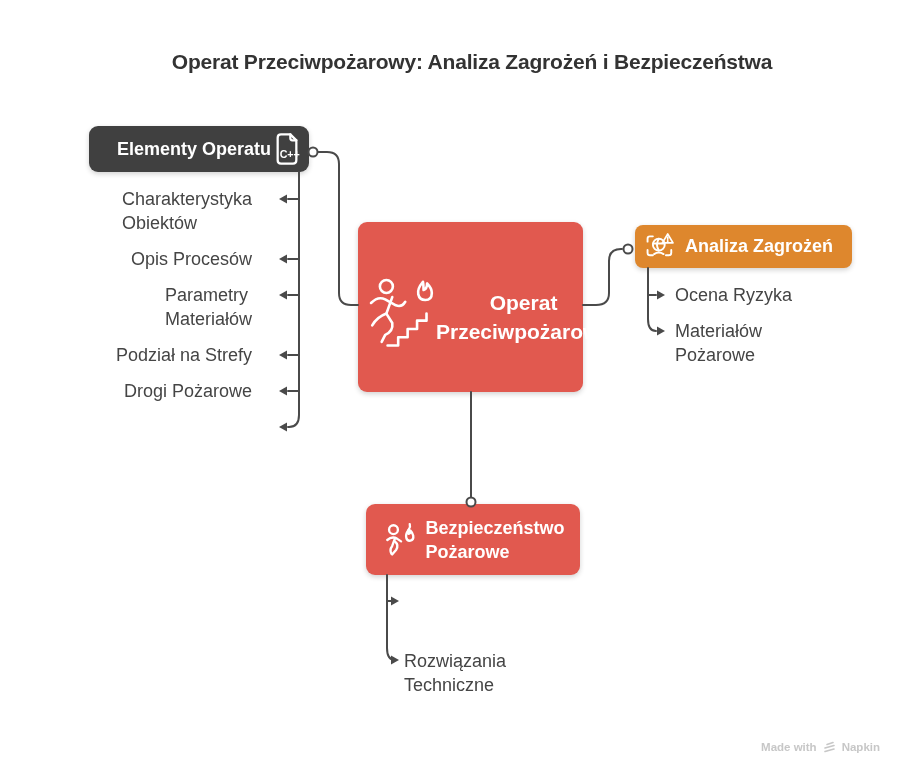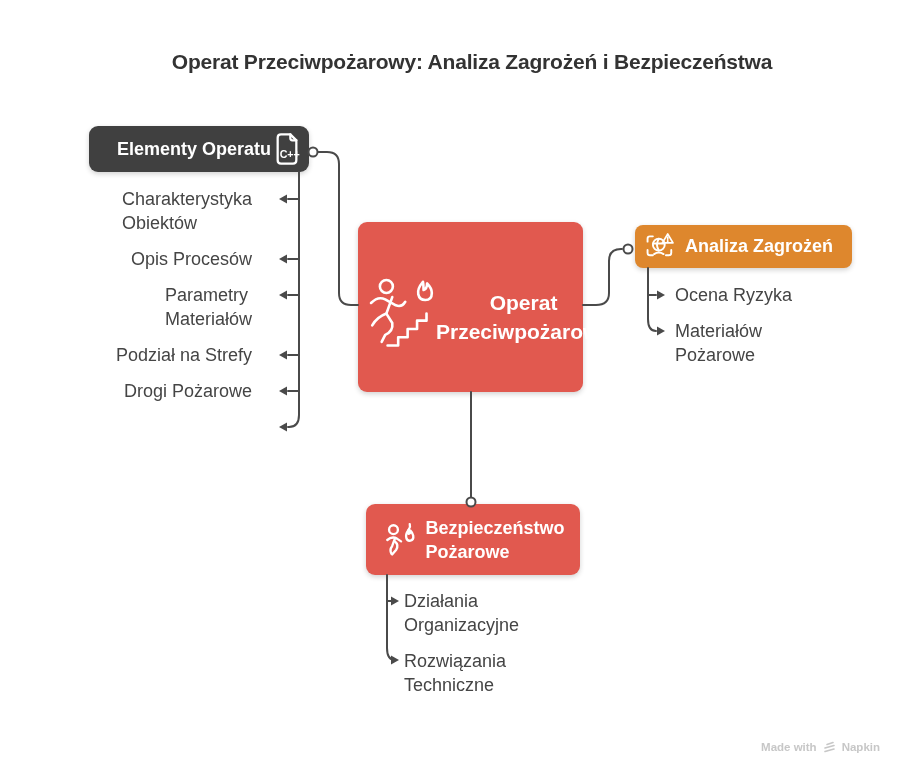--- a/index.html
+++ b/index.html
@@ -167,22 +167,20 @@
           <path d="M9 15.5 Q12 18 10 21.5 L7 25"></path>
           <path d="M19 7 Q16.5 10.5 17.3 13 Q18 15.5 20.3 15 Q22.8 14.3 22.3 11.3 Q22 9.3 20.3 7.6 Q20.3 9.8 19 10 Q19.2 8.3 19 7 Z"></path>
           <path d="M19 7 Q20.5 5 19.8 3"></path>
         </g>
       </svg>
     </span>
     <span class="label">Bezpieczeństwo
 Pożarowe</span>
   </div>
 
-  <div class="item item-bottom bi-0">Działania
-Organizacyjne</div>
   <div class="item item-bottom bi-1">Rozwiązania
 Techniczne</div>
 
   <div class="watermark">
     <span>Made with</span>
     <span class="icon">
       <svg width="13" height="12" viewBox="0 0 13 12">
         <g stroke="#c7c7c7" stroke-width="1.6" stroke-linecap="round" fill="none">
           <path d="M2 10.5 L11 8"></path>
           <path d="M2 7 L11 4.5"></path>

